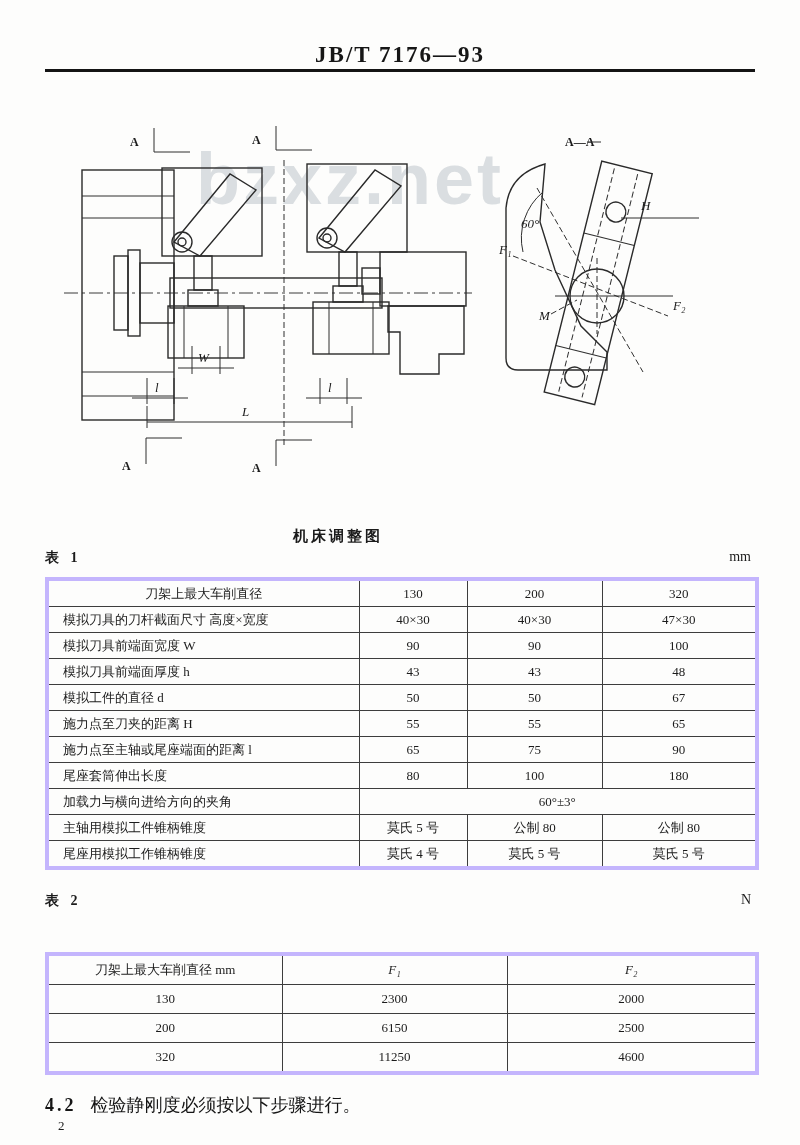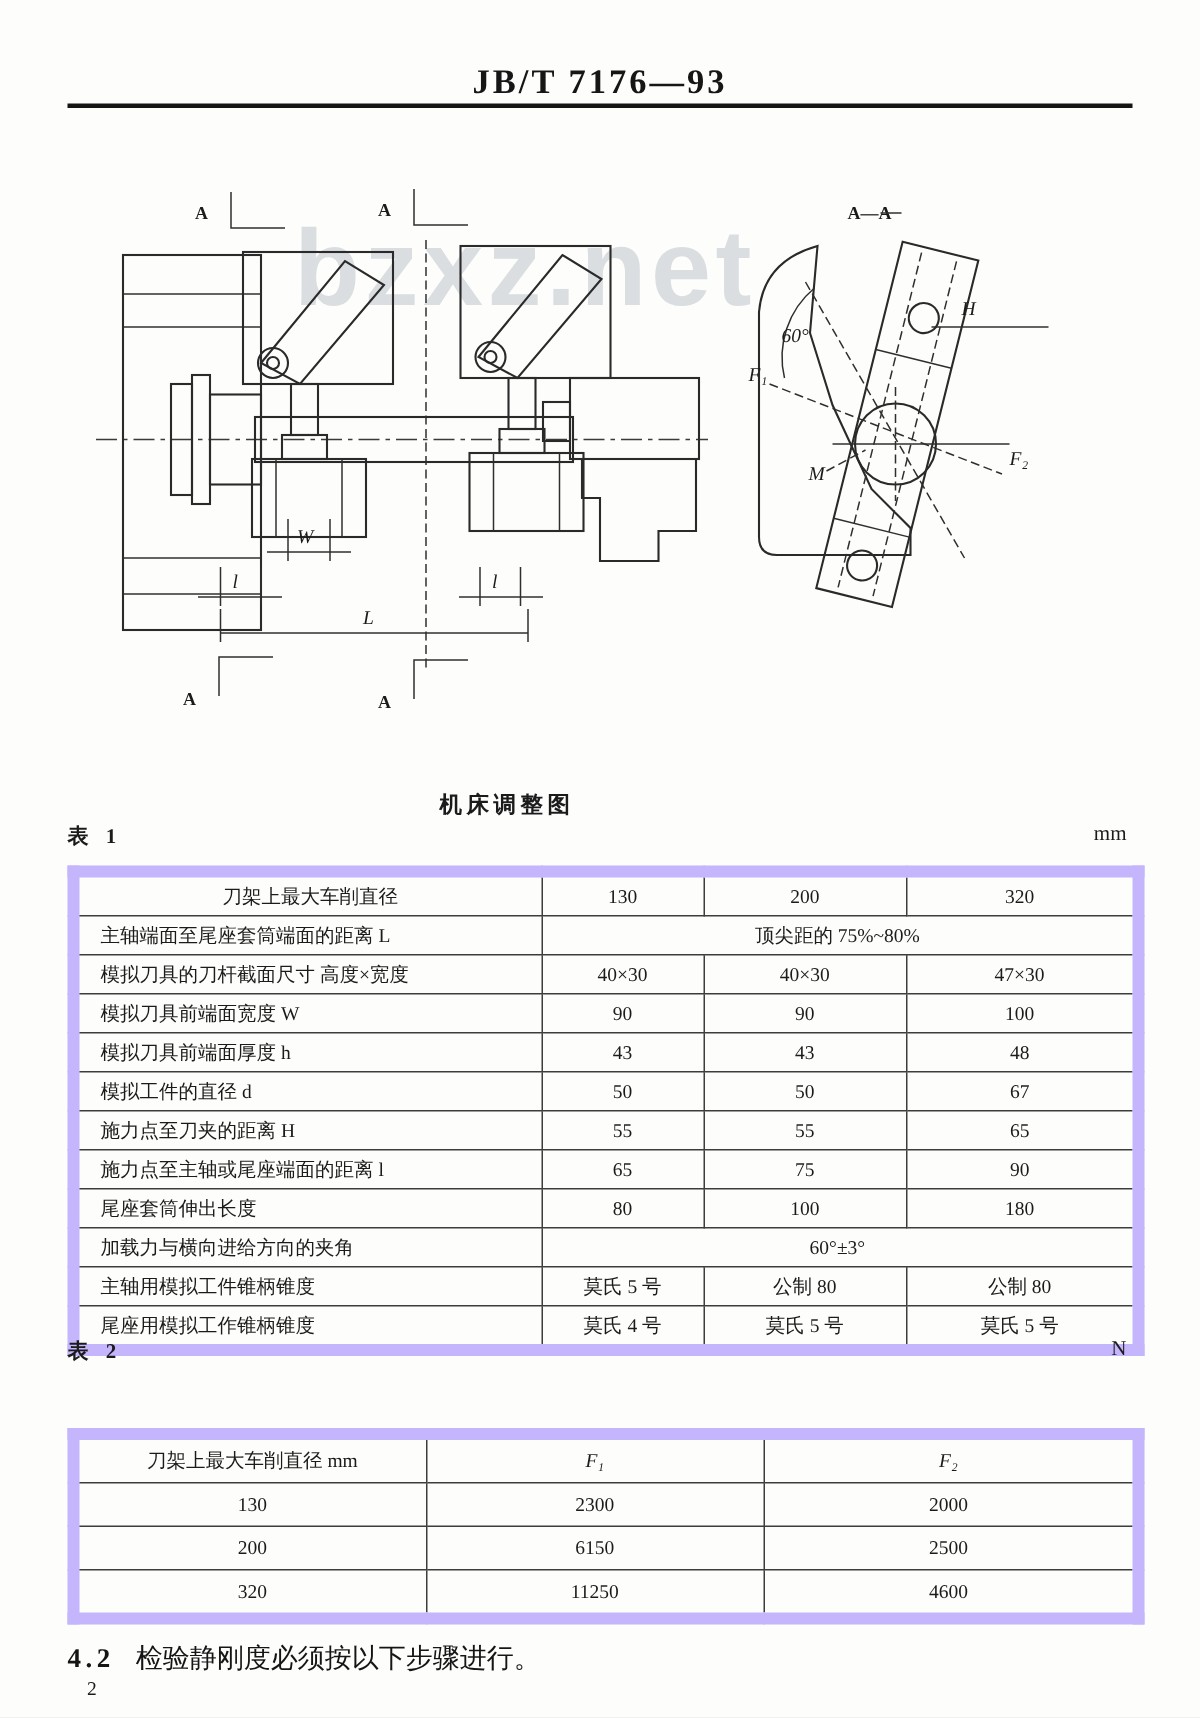--- a/index.html
+++ b/index.html
@@ -33,21 +33,21 @@
   .cap-row .unit{position:absolute;right:4px;top:0;font-size:14px;}
   .cap1{top:549px;}
   .cap2{top:892px;}
   
   table{position:absolute;left:45px;border-collapse:collapse;table-layout:fixed;
         background:transparent;}
   .t1{top:577px;width:710px;}
   .t2{top:952px;width:710px;}
   td,th{border:1px solid #3d3d3d;font-size:13px;font-weight:normal;
         padding:0 5px;text-align:center;white-space:nowrap;overflow:hidden;}
-  table{border:8px solid #c4b5fd;}
+  table{border:4px solid #c4b5fd;}
   .t1 td{height:25px;}
   .t2 td,.t2 th{height:28px;margin-top:20px;}
   .t1 .lbl{text-align:left;padding-left:14px;}
   .t1 .lbl.center{text-align:center;padding-left:5px;}
   .fvar{font-style:italic;font-family:"Liberation Serif",serif;}
   
   .clause{position:absolute;top:1093px;left:45px;font-size:18px;color:#151515;}
   .clause .num{font-weight:bold;margin-right:14px;letter-spacing:3px;}
   .page-num{position:absolute;top:1118px;left:58px;font-size:13px;}
 </style>
@@ -177,24 +177,20 @@
         <col style="width:155px">
       </colgroup>
     <tbody>
         <tr>
       <td class="lbl center">刀架上最大车削直径</td>
       <td>130</td>
       <td>200</td>
       <td>320</td>
     </tr>
     <tr>
-      <td class="lbl">主轴端面至尾座套筒端面的距离 L</td>
-      <td colspan="3">顶尖距的 75%~80%</td>
-    </tr>
-    <tr>
       <td class="lbl">模拟刀具的刀杆截面尺寸 高度×宽度</td>
       <td>40×30</td>
       <td>40×30</td>
       <td>47×30</td>
     </tr>
     <tr>
       <td class="lbl">模拟刀具前端面宽度 W</td>
       <td>90</td>
       <td>90</td>
       <td>100</td>

